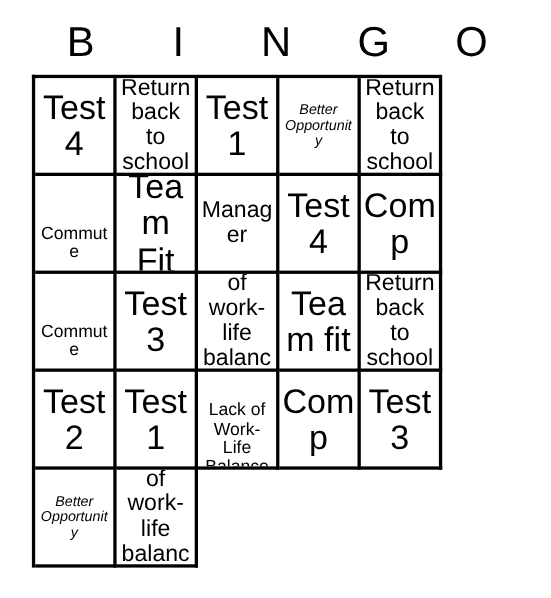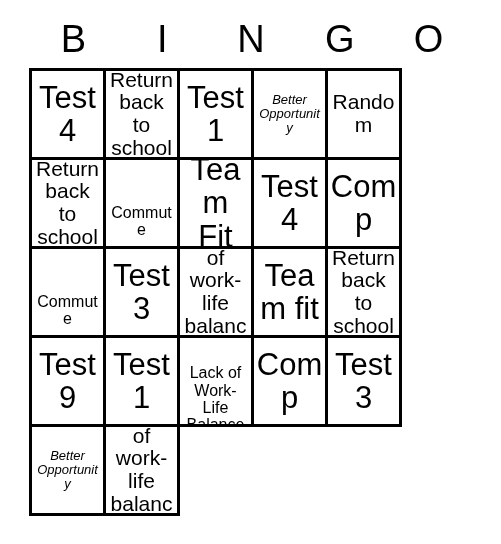--- a/index.html
+++ b/index.html
@@ -90,30 +90,30 @@
       <div class="bingo-cell fs-md">
         <span class="cell-text">Return back to school</span>
       </div>
       <div class="bingo-cell fs-xl">
         <span class="cell-text">Test 1</span>
       </div>
       <div class="bingo-cell fs-xs">
         <span class="cell-text">Better Opportunity</span>
       </div>
       <div class="bingo-cell fs-md">
-        <span class="cell-text">Random</span>
-      </div>
-      <div class="bingo-cell fs-md">
         <span class="cell-text">Return back to school</span>
       </div>
       <div class="bingo-cell fs-sm">
         <span class="cell-text">Commute</span>
       </div>
       <div class="bingo-cell fs-xl">
         <span class="cell-text">Team Fit</span>
+      </div>
+      <div class="bingo-cell fs-md">
+        <span class="cell-text">Manager</span>
       </div>
       <div class="bingo-cell fs-xl">
         <span class="cell-text">Test 4</span>
       </div>
       <div class="bingo-cell fs-xl">
         <span class="cell-text">Comp</span>
       </div>
       <div class="bingo-cell fs-sm">
         <span class="cell-text">Commute</span>
       </div>
@@ -123,21 +123,21 @@
       <div class="bingo-cell fs-md">
         <span class="cell-text">Lack of work-life balance</span>
       </div>
       <div class="bingo-cell fs-xl">
         <span class="cell-text">Team fit</span>
       </div>
       <div class="bingo-cell fs-md">
         <span class="cell-text">Return back to school</span>
       </div>
       <div class="bingo-cell fs-xl">
-        <span class="cell-text">Test 9</span>
+        <span class="cell-text">Test 2</span>
       </div>
       <div class="bingo-cell fs-xl">
         <span class="cell-text">Test 1</span>
       </div>
       <div class="bingo-cell fs-sm">
         <span class="cell-text">Lack of Work-Life Balance</span>
       </div>
       <div class="bingo-cell fs-xl">
         <span class="cell-text">Comp</span>
       </div>

